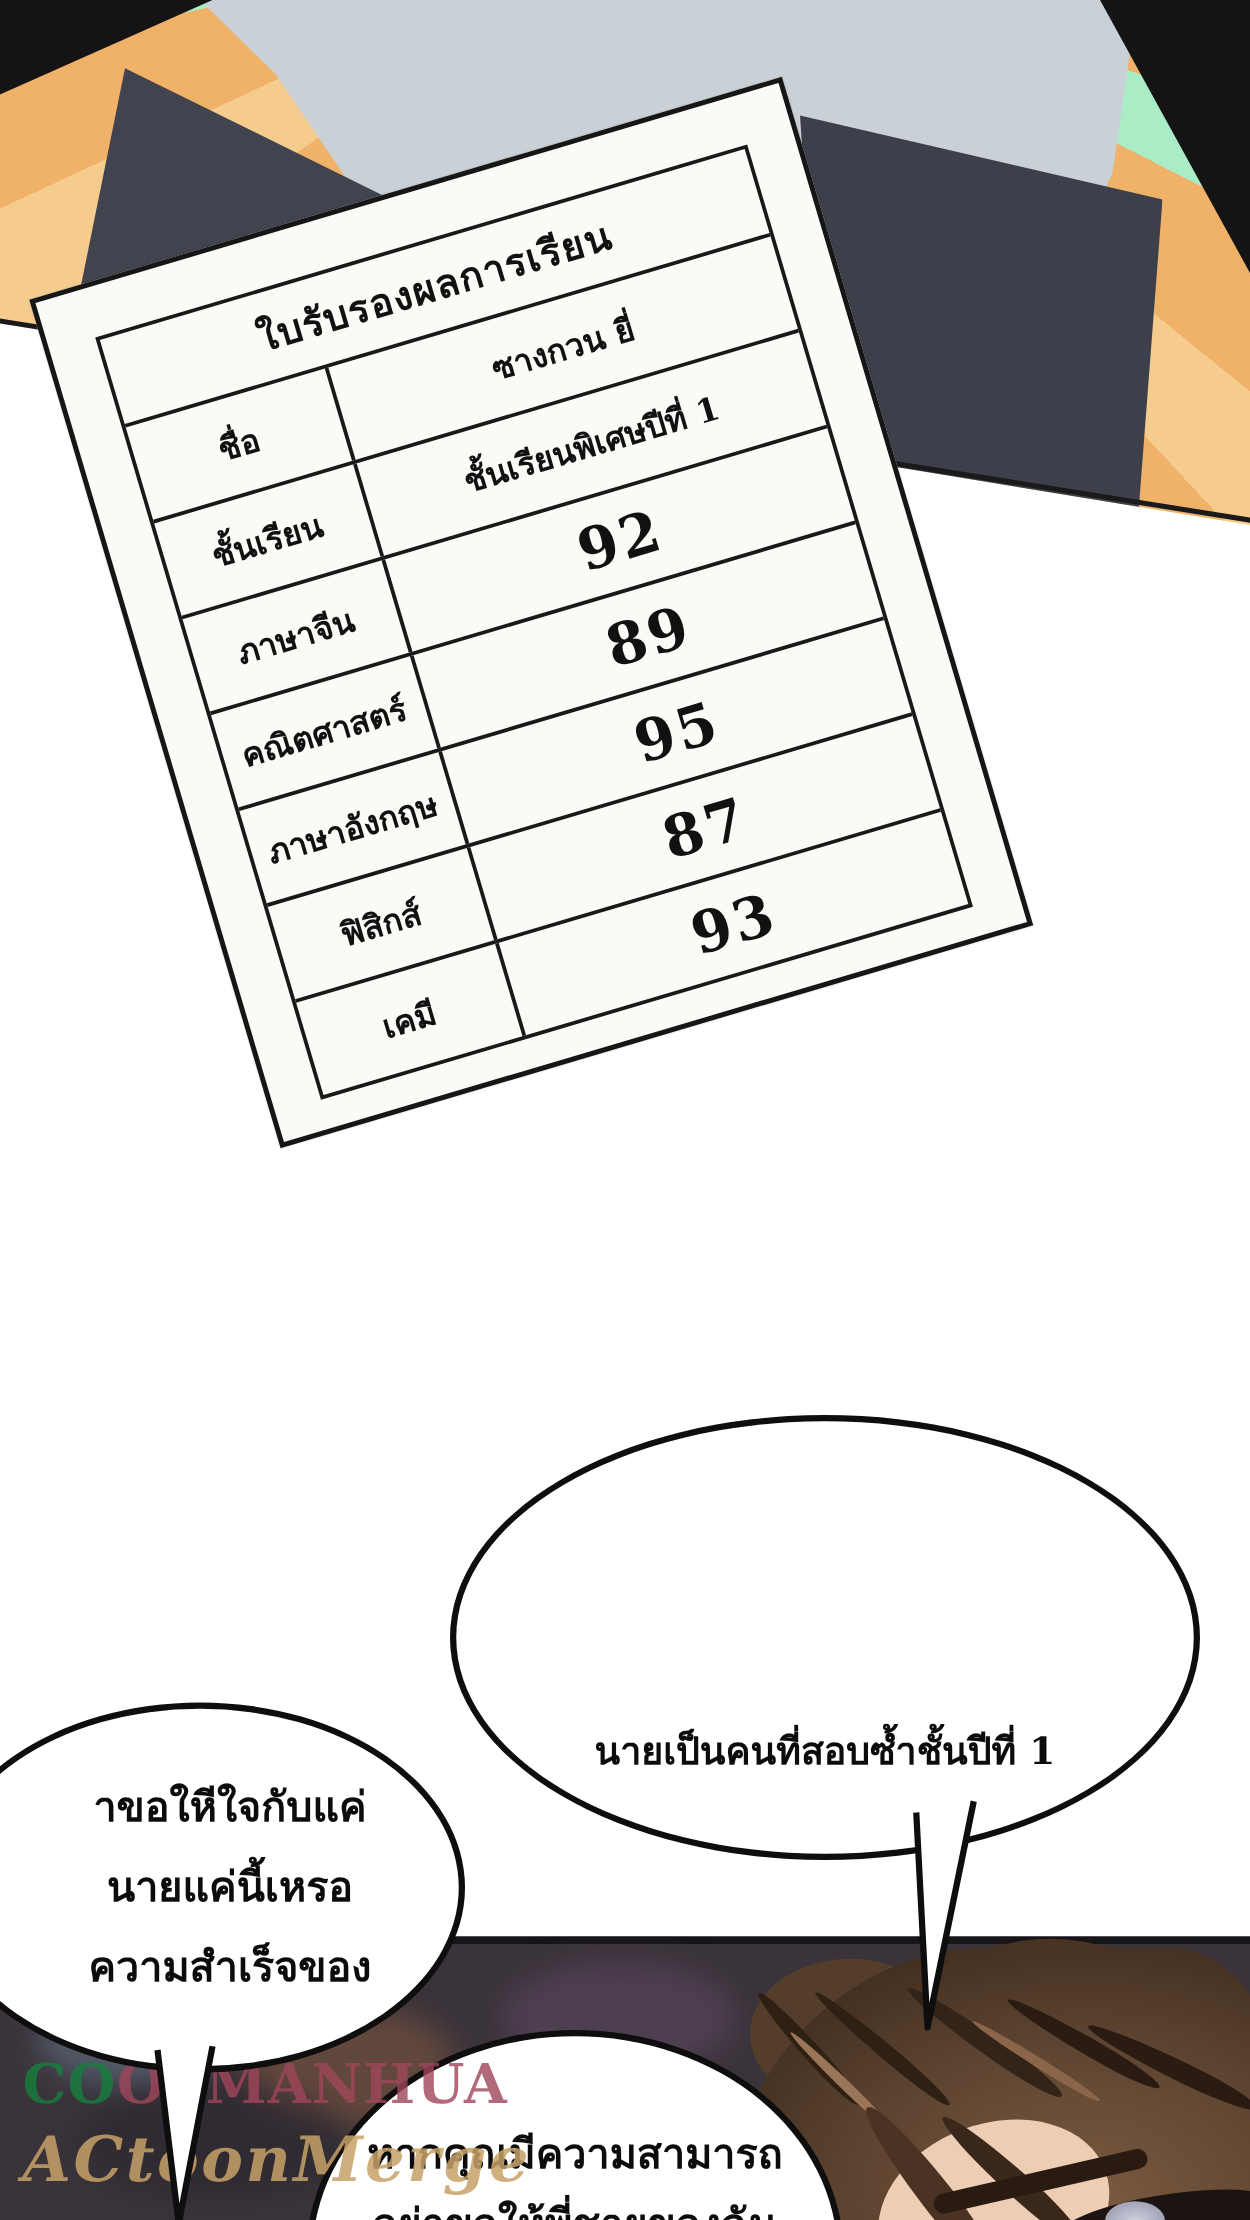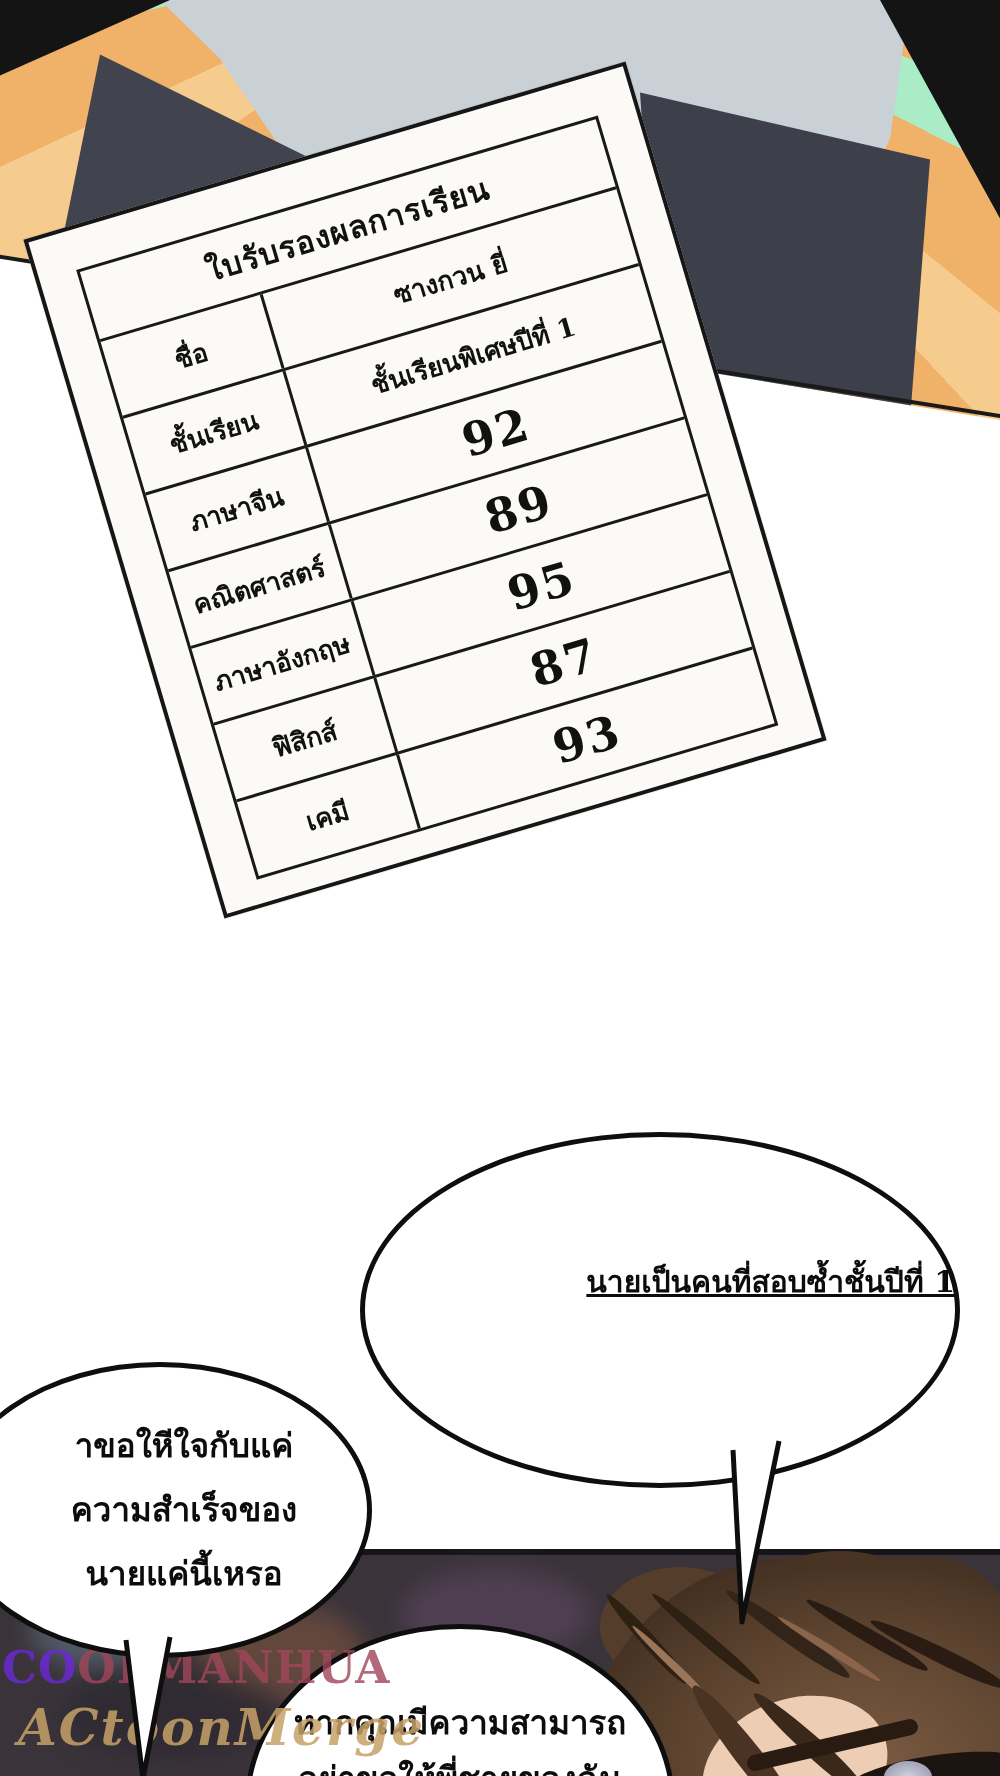--- a/index.html
+++ b/index.html
@@ -37,22 +37,22 @@
   .doc-label{width:31%;border-right:3px solid #191919;display:flex;align-items:center;
              justify-content:center;font-size:26px;font-weight:bold;color:#111;text-align:center;}
   .doc-value{width:69%;display:flex;align-items:center;justify-content:center;
              font-size:26px;font-weight:bold;color:#111;text-align:center;}
   .doc-value.score{font-size:46px;font-weight:600;letter-spacing:2px;}
 
   
   .bubble{position:absolute;background:#ffffff;border:5px solid #0e0e0e;border-radius:50%;
           color:#0c0c0c;font-weight:bold;text-align:center;}
   .bubble-right{left:360px;top:1132px;width:600px;height:356px;z-index:30;
-          display:flex;flex-direction:row;justify-content:flex-end;align-items:center;
-          padding-bottom:56px;box-sizing:border-box;font-size:30px;line-height:50px;text-decoration:underline;}
+          display:flex;flex-direction:column;justify-content:flex-end;align-items:center;
+          padding-bottom:56px;box-sizing:border-box;font-size:30px;line-height:50px;}
   .bubble-left{left:-52px;top:1362px;width:424px;height:296px;z-index:30;
           display:flex;flex-direction:column;justify-content:center;align-items:center;
           padding-left:48px;box-sizing:border-box;font-size:33px;line-height:64px;}
   .bubble-bottom{left:245px;top:1624px;width:430px;height:360px;z-index:20;
           display:flex;flex-direction:column;align-items:center;
           padding-top:66px;box-sizing:border-box;font-size:33px;line-height:56px;}
 
   
   .photo-panel{position:absolute;left:0;top:1549px;width:1000px;height:227px;z-index:10;
           background:linear-gradient(#17151a 0 6px,#3a333a 6px);overflow:hidden;}
@@ -83,21 +83,21 @@
   .eyebrow{position:absolute;left:745px;top:188px;width:175px;height:16px;background:#2a1b12;
         border-radius:8px;transform:rotate(-13deg);}
   .eyepatch{position:absolute;left:845px;top:206px;width:180px;height:44px;background:#1c1410;
         transform:rotate(-11deg);border-radius:40% 60% 8px 8px;}
   .iris{position:absolute;left:884px;top:212px;width:48px;height:32px;border-radius:50%;
         background:radial-gradient(#cfd2de,#8e8fa5);}
 
   
   .wm{position:absolute;z-index:25;font-weight:bold;white-space:nowrap;}
   .wm1{left:2px;top:1642px;font-size:44px;letter-spacing:1px;opacity:.8;}
-  .wm1 .b{color:#6d28d9;}
+  .wm1 .b{color:#15803d;margin-left:16px;}
   .wm1 .r{color:#a0465a;}
   .wm2{left:18px;top:1698px;font-size:50px;font-style:italic;color:#c7a268;opacity:.85;letter-spacing:2px;}
 
   .tails{position:absolute;left:0;top:0;z-index:40;pointer-events:none;}
 </style>
 </head>
 <body>
 
 <div class="page">
 
@@ -175,22 +175,22 @@
 
   <div class="wm wm1"><span class="b">CO</span><span class="r">OLMANHUA</span></div>
   <div class="wm wm2">ACtoonMerge</div>
 
   <div class="bubble bubble-right">
     <div>นายเป็นคนที่สอบซ้ำชั้นปีที่ 1</div>
   </div>
 
   <div class="bubble bubble-left">
     <div>าขอใหีใจกับแค่</div>
+    <div>นายแค่นี้เหรอ</div>
     <div>ความสำเร็จของ</div>
-    <div>นายแค่นี้เหรอ</div>
   </div>
 
   <svg class="tails" width="1000" height="1776" viewBox="0 0 1000 1776">
     <path d="M733,1450 L742,1622 L779,1441" fill="#ffffff" stroke="#0e0e0e" stroke-width="5" stroke-linejoin="round"></path>
     <path d="M126,1640 L143,1779 L170,1637" fill="#ffffff" stroke="#0e0e0e" stroke-width="5" stroke-linejoin="round"></path>
   </svg>
 
 </div>
 
 </body></html>

